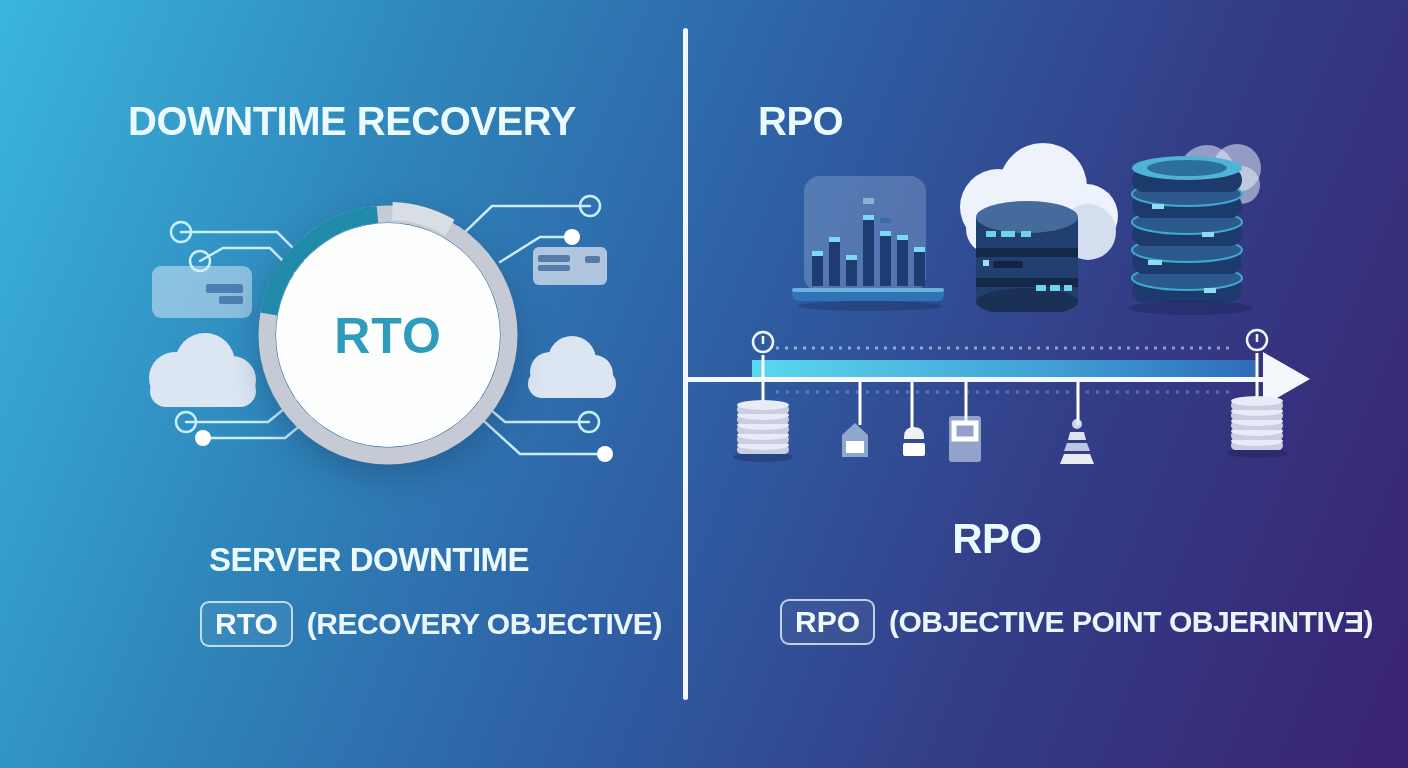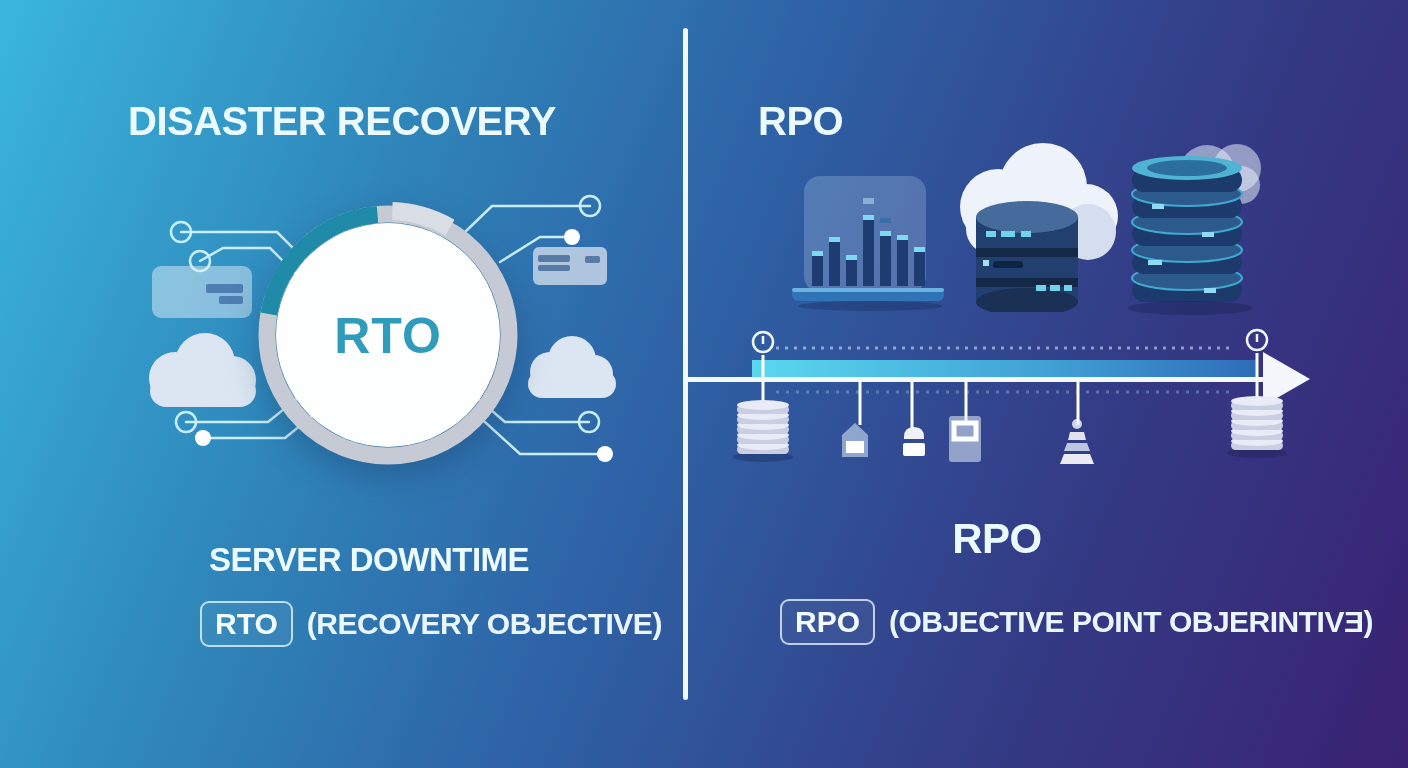--- a/index.html
+++ b/index.html
@@ -31,21 +31,21 @@
   #card-right .l3{position:absolute;left:52px;top:9px;width:15px;height:7px;background:#587aa6;border-radius:2px;}
   #dial-svg{filter:drop-shadow(0 12px 16px rgba(15,35,80,.28));}
 </style>
 </head>
 <body>
 
 <div class="canvas">
 
   <div class="abs divider"></div>
 
-  <div class="abs ttl" id="left-title">DISASTER RECOVERY</div>
+  <div class="abs ttl" id="left-title">DOWNTIME RECOVERY</div>
 
   <svg class="abs" style="left:0;top:0;" width="688" height="768" viewBox="0 0 688 768">
     <g stroke="#c9eefb" stroke-width="2.5" fill="none" stroke-linecap="round">
       <polyline points="181,232 277,232 310,265"></polyline>
       <polyline points="200,261 223,248 270,248 305,283"></polyline>
       <polyline points="186,422 268,422 305,392"></polyline>
       <polyline points="203,438 285,438 322,408"></polyline>
       <polyline points="590,206 492,206 465,232"></polyline>
       <polyline points="572,237 540,237 500,262"></polyline>
       <polyline points="589,422 505,422 470,392"></polyline>

